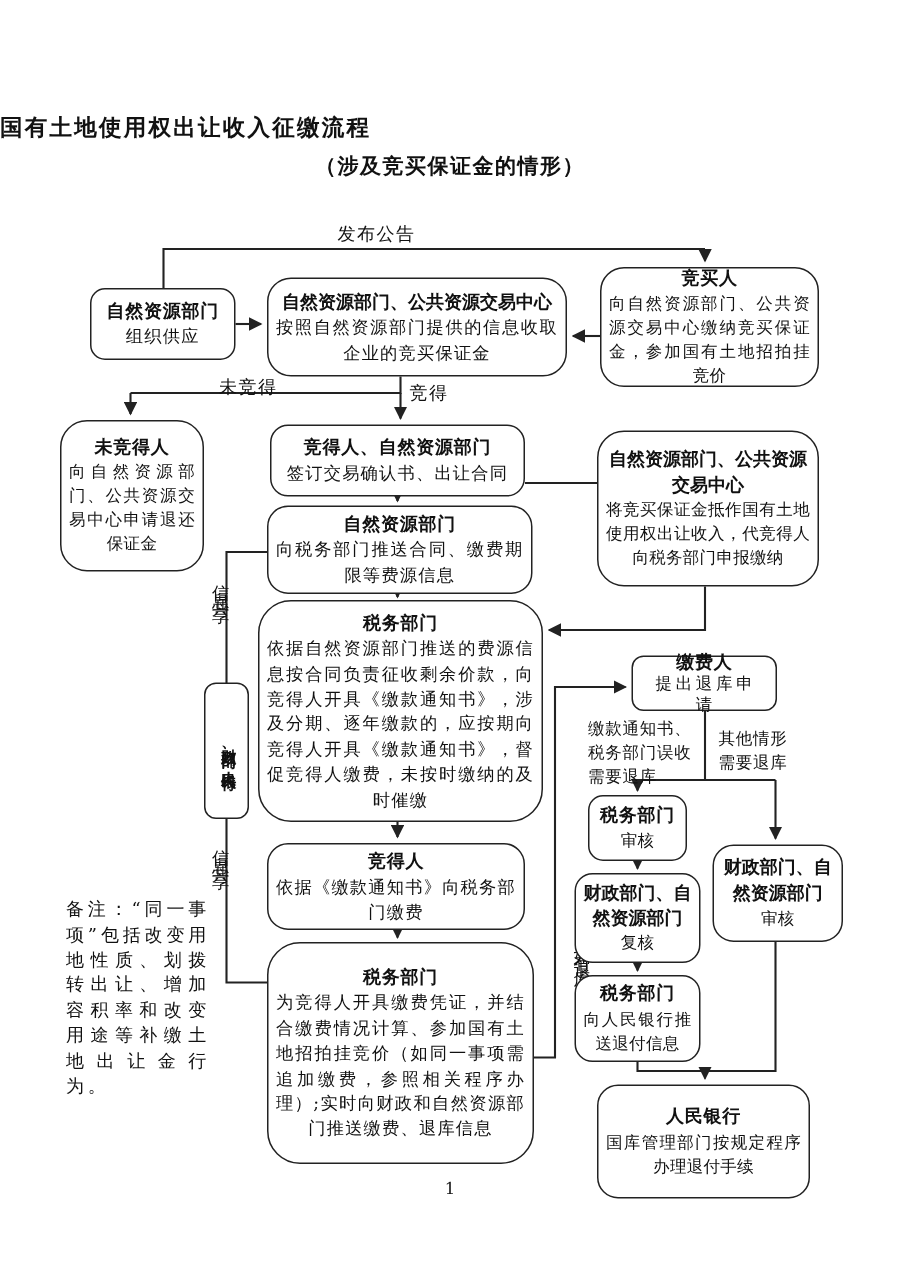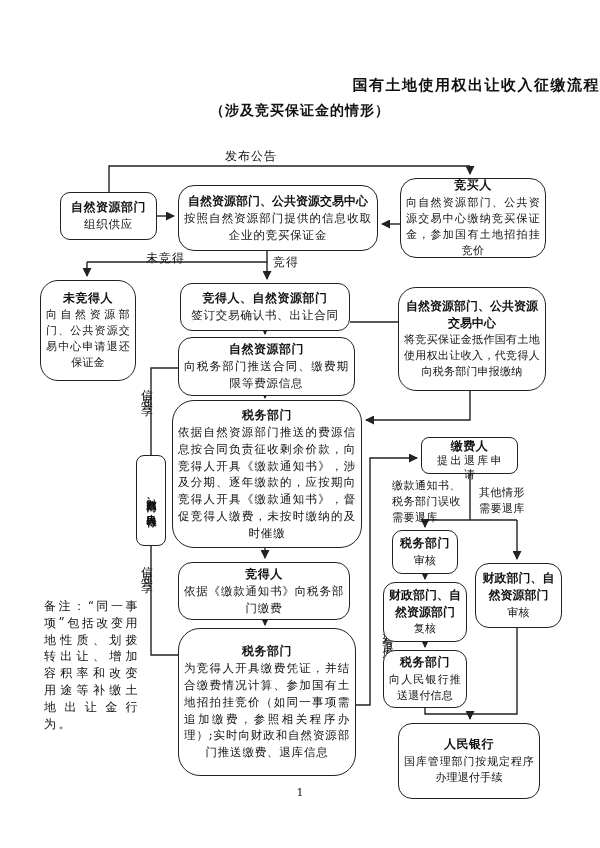--- a/index.html
+++ b/index.html
@@ -1,18 +1,18 @@
 <!DOCTYPE html>
 <html><head>
 <meta charset="utf-8">
 <style>
   html,body{margin:0;padding:0;background:#fff;}
   .page{position:relative;width:600px;height:848px;background:#ffffff;
         font-family:"DejaVu Serif",serif;color:#111;overflow:hidden;}
-  .title1{position:absolute;left:0;right:0;top:76px;text-align:right;
+  .title1{position:absolute;left:0;right:0;top:76px;text-align:left;
           font-size:15px;font-weight:bold;letter-spacing:1.5px;}
   .title2{position:absolute;left:0;right:0;top:102px;text-align:center;
           font-size:14px;font-weight:bold;letter-spacing:1px;}
   svg.connectors{position:absolute;left:0;top:0;z-index:1;}
   .box{position:absolute;border:1.4px solid #222;background:#fff;z-index:2;
        display:flex;flex-direction:column;align-items:center;justify-content:center;
        padding:2px 5px;box-sizing:border-box;}
   .bt{font-weight:bold;font-size:12px;letter-spacing:.5px;text-align:center;line-height:1.45;}
   .bt.tight{letter-spacing:0;}
   .bb{font-size:11.5px;letter-spacing:.8px;line-height:1.46;width:100%;
@@ -128,21 +128,21 @@
   <div class="box" style="left:178px;top:562px;width:172px;height:58px;border-radius:14px;">
     <div class="bt">竞得人</div>
     <div class="bb">依据《缴款通知书》向税务部门缴费</div>
   </div>
 
   <div class="box" style="left:178px;top:628px;width:178px;height:148px;border-radius:22px;">
     <div class="bt">税务部门</div>
     <div class="bb">为竞得人开具缴费凭证，并结合缴费情况计算、参加国有土地招拍挂竞价（如同一事项需追加缴费，参照相关程序办理）;实时向财政和自然资源部门推送缴费、退库信息</div>
   </div>
 
-  <div class="box small" style="left:421px;top:437px;width:97px;height:37px;border-radius:8px;padding:1px 15px;justify-content:space-between;">
+  <div class="box small" style="left:421px;top:437px;width:97px;height:37px;border-radius:8px;padding:1px 15px;">
     <div class="bt" style="line-height:1.25;">缴费人</div>
     <div class="bb" style="line-height:1.25;">提出退库申请</div>
   </div>
 
   <div class="box small" style="left:392px;top:530px;width:66px;height:44px;border-radius:10px;">
     <div class="bt">税务部门</div>
     <div class="bb">审核</div>
   </div>
 
   <div class="box small" style="left:383px;top:582px;width:84px;height:60px;border-radius:12px;">

